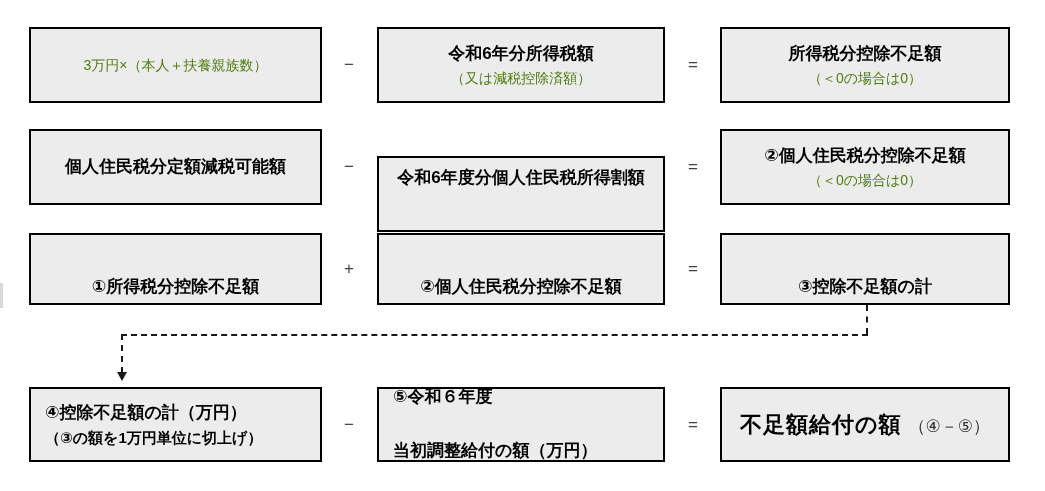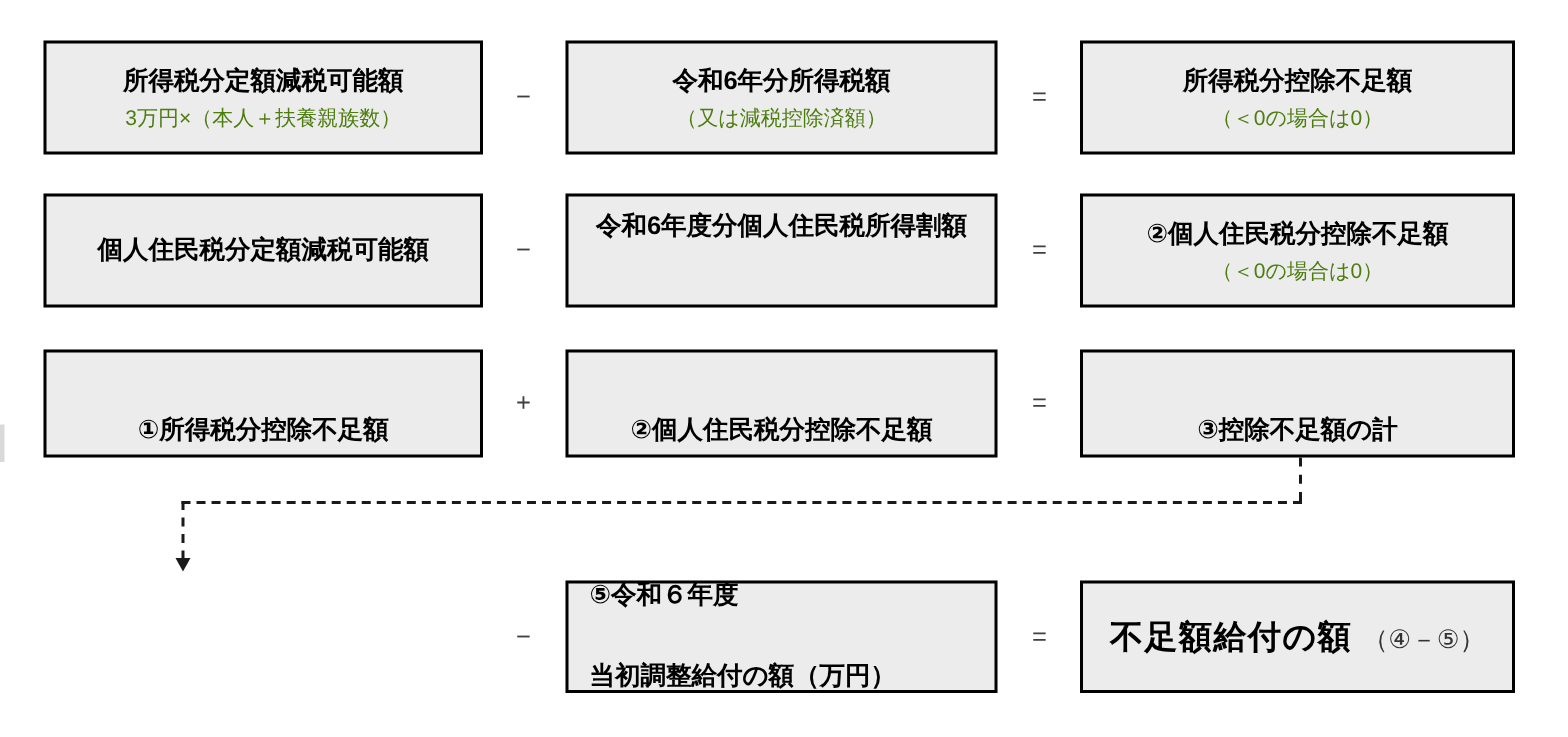--- a/index.html
+++ b/index.html
@@ -29,21 +29,21 @@
   .r1{top:27px;height:76px;}
   .r2{top:129px;height:76px;}
   .r3{top:233px;height:72px;justify-content:flex-end;}
   .r4{top:387px;height:75px;text-align:right;}
   .box-title{
     font-size:17px;font-weight:bold;color:#000000;line-height:1.35;
   }
   .box-sub{font-size:14px;line-height:1.3;}
   .muted{color:#4d7c0f;font-weight:normal;}
   .strong-sub{color:#000000;font-weight:bold;font-size:15px;}
-  .top-align{justify-content:flex-start;padding-top:9px;}
+  .top-align{justify-content:flex-start;padding-top:9px;margin-top:27px;}
   .left-align{align-items:flex-start;text-align:left;padding-left:14px;}
   .big-title{font-size:22px;letter-spacing:1px;}
   .suffix{font-size:17px;font-weight:normal;color:#333333;letter-spacing:0;}
   .op{
     position:absolute;width:32px;text-align:center;
     color:#404040;font-size:17px;font-weight:normal;
   }
   .op-a{left:333px;}
   .op-b{left:677px;}
   .op-r1{top:27px;line-height:76px;}
@@ -62,21 +62,20 @@
   .edge-frag{position:absolute;left:0;top:283px;width:3px;height:25px;background:#d9d9d9;}
 </style>
 </head>
 <body>
 
 <div class="canvas">
 
   <div class="edge-frag"></div>
 
   <div class="box r1 c1">
-    <div class="box-title">所得税分定額減税可能額</div>
     <div class="box-sub muted">3万円×（本人＋扶養親族数）</div>
   </div>
   <span class="op op-a op-r1">−</span>
   <div class="box r1 c2">
     <div class="box-title">令和6年分所得税額</div>
     <div class="box-sub muted">（又は減税控除済額）</div>
   </div>
   <span class="op op-b op-r1">=</span>
   <div class="box r1 c3">
     <div class="box-title">所得税分控除不足額</div>
@@ -106,20 +105,24 @@
   <span class="op op-b op-r3">=</span>
   <div class="box r3 c3">
     <div class="box-title">③控除不足額の計</div>
   </div>
 
   <div class="conn conn-v1"></div>
   <div class="conn conn-h"></div>
   <div class="conn conn-v2"></div>
   <div class="arrow-head"></div>
 
+  <div class="box r4 c1 left-align">
+    <div class="box-title">④控除不足額の計（万円）</div>
+    <div class="box-sub strong-sub">（③の額を1万円単位に切上げ）</div>
+  </div>
   <span class="op op-a op-r4">−</span>
   <div class="box r4 c2 left-align">
     <div class="box-title">⑤令和６年度</div>
     <div class="box-sub strong-sub" style="font-size:17px;margin-top:28px;">当初調整給付の額（万円）</div>
   </div>
   <span class="op op-b op-r4">=</span>
   <div class="box r4 c3">
     <div class="box-title big-title"><span>不足額給付の額</span> <span class="suffix">（④－⑤）</span></div>
   </div>
 

